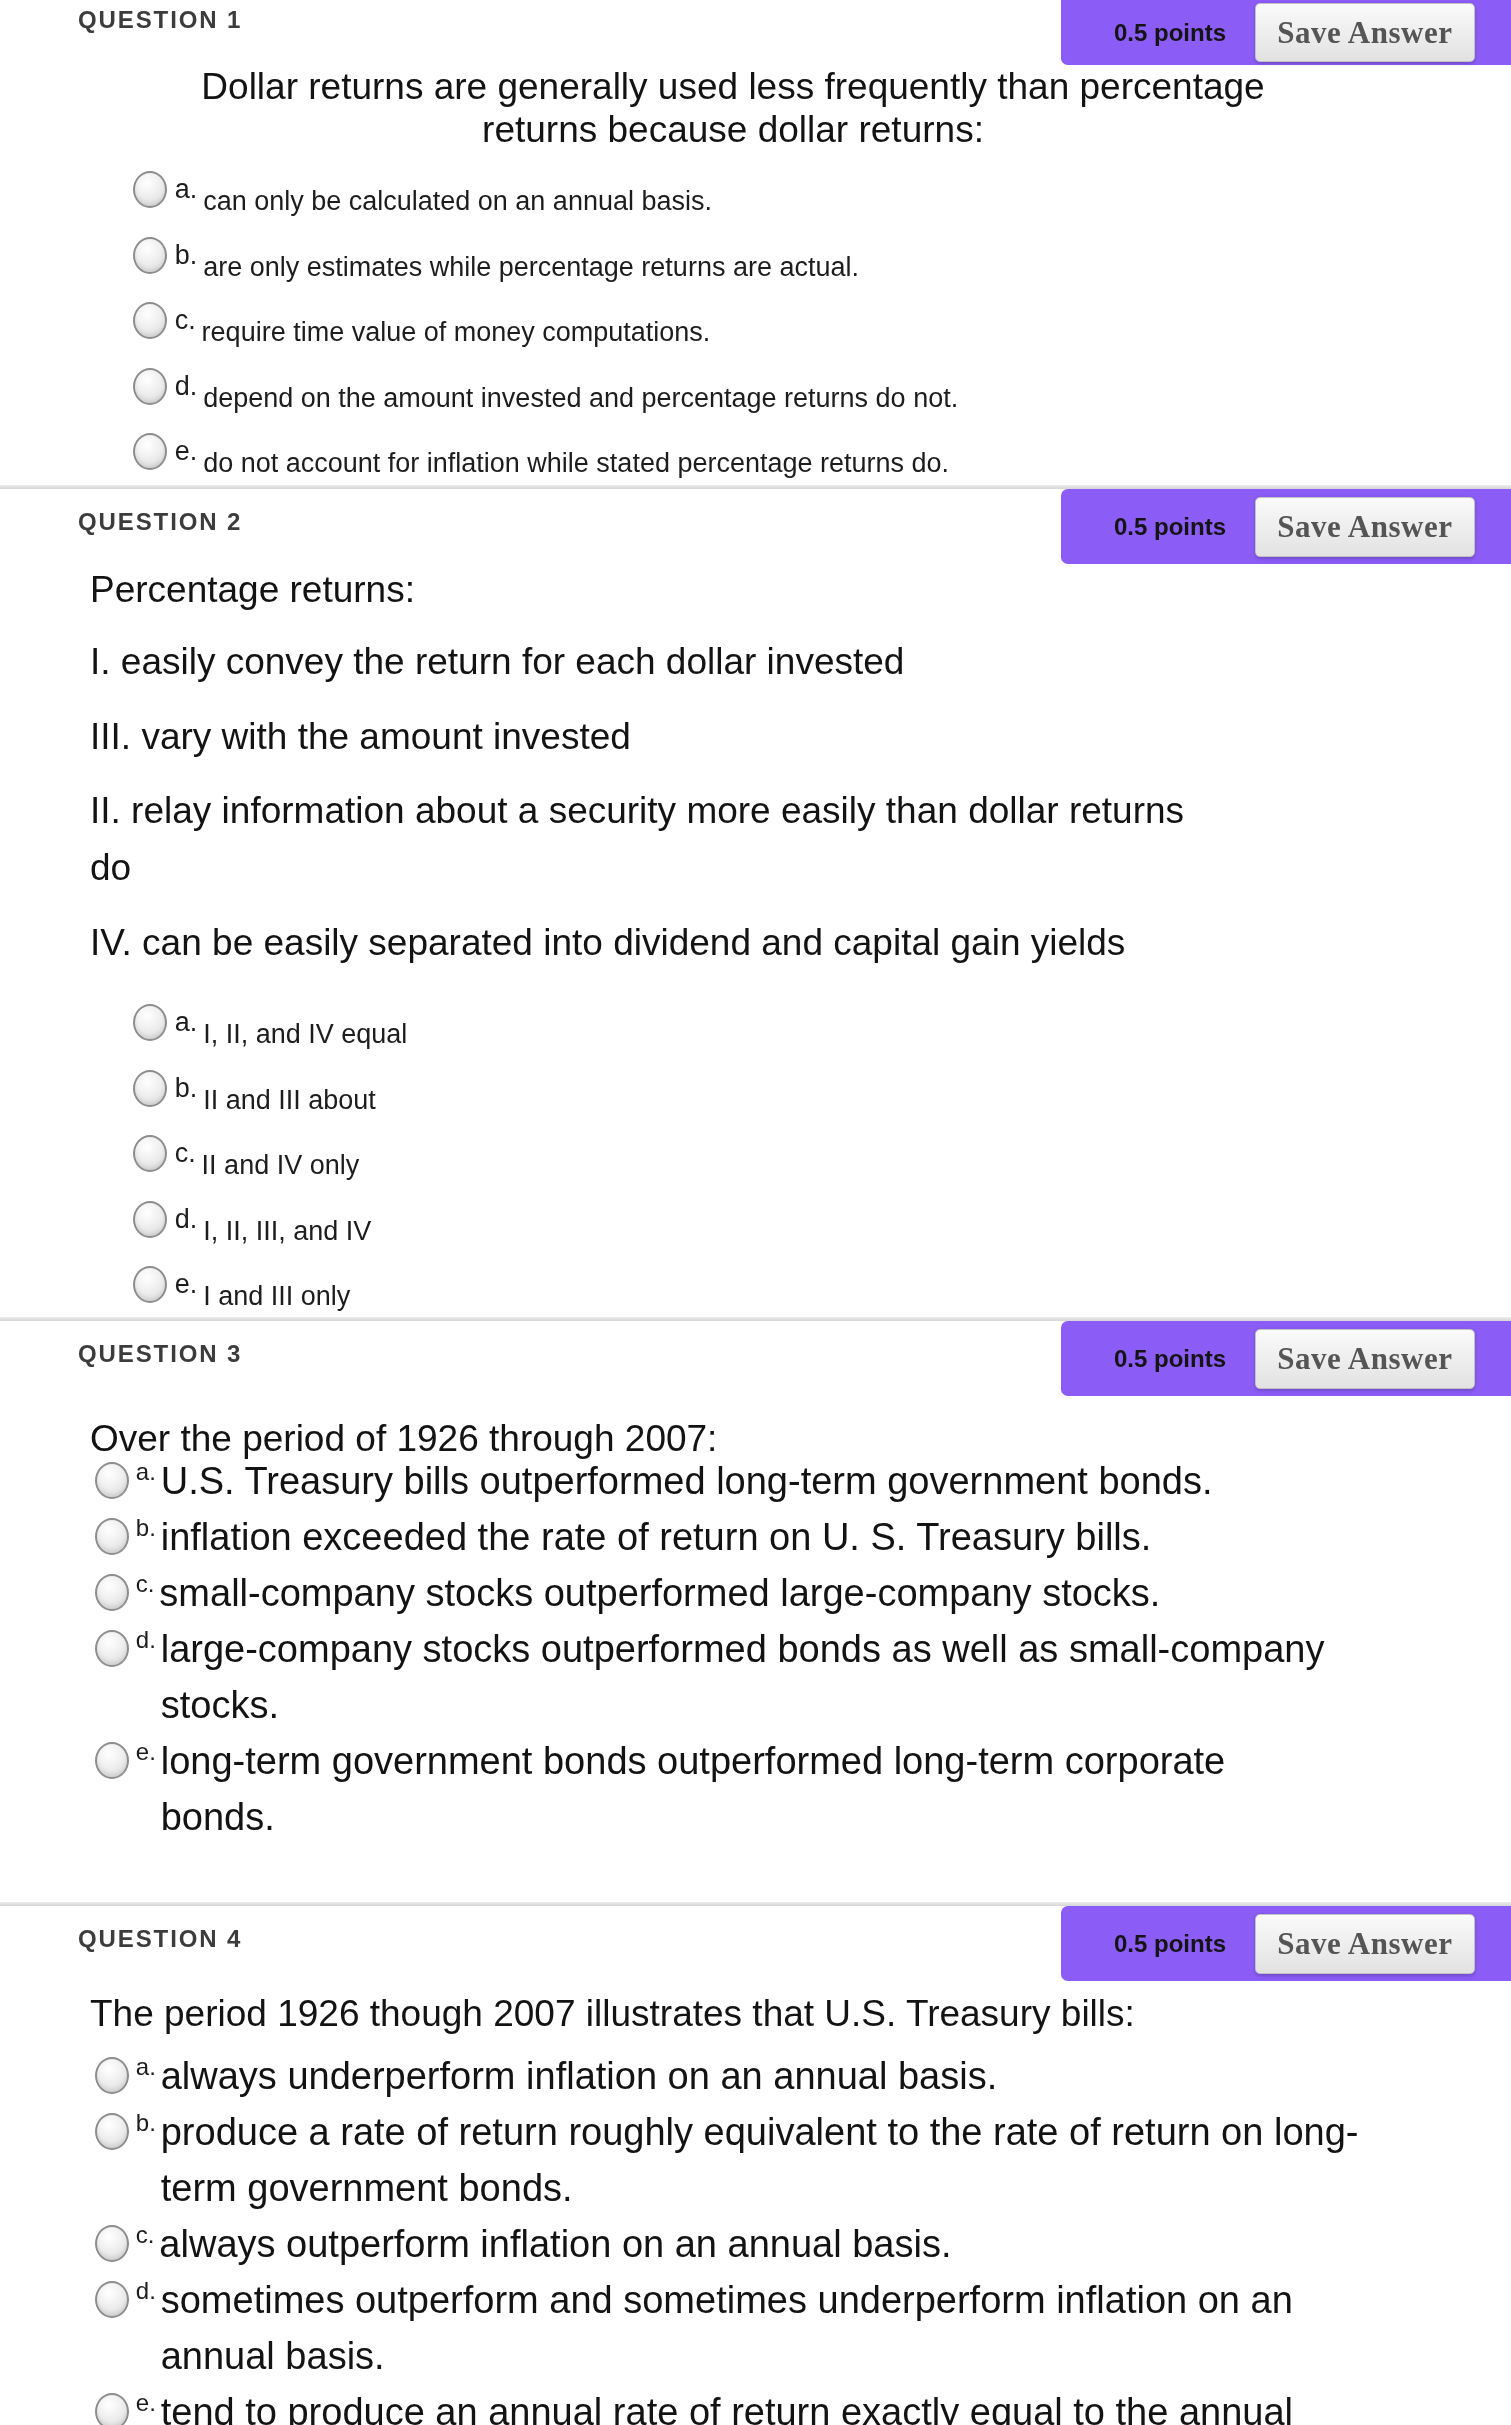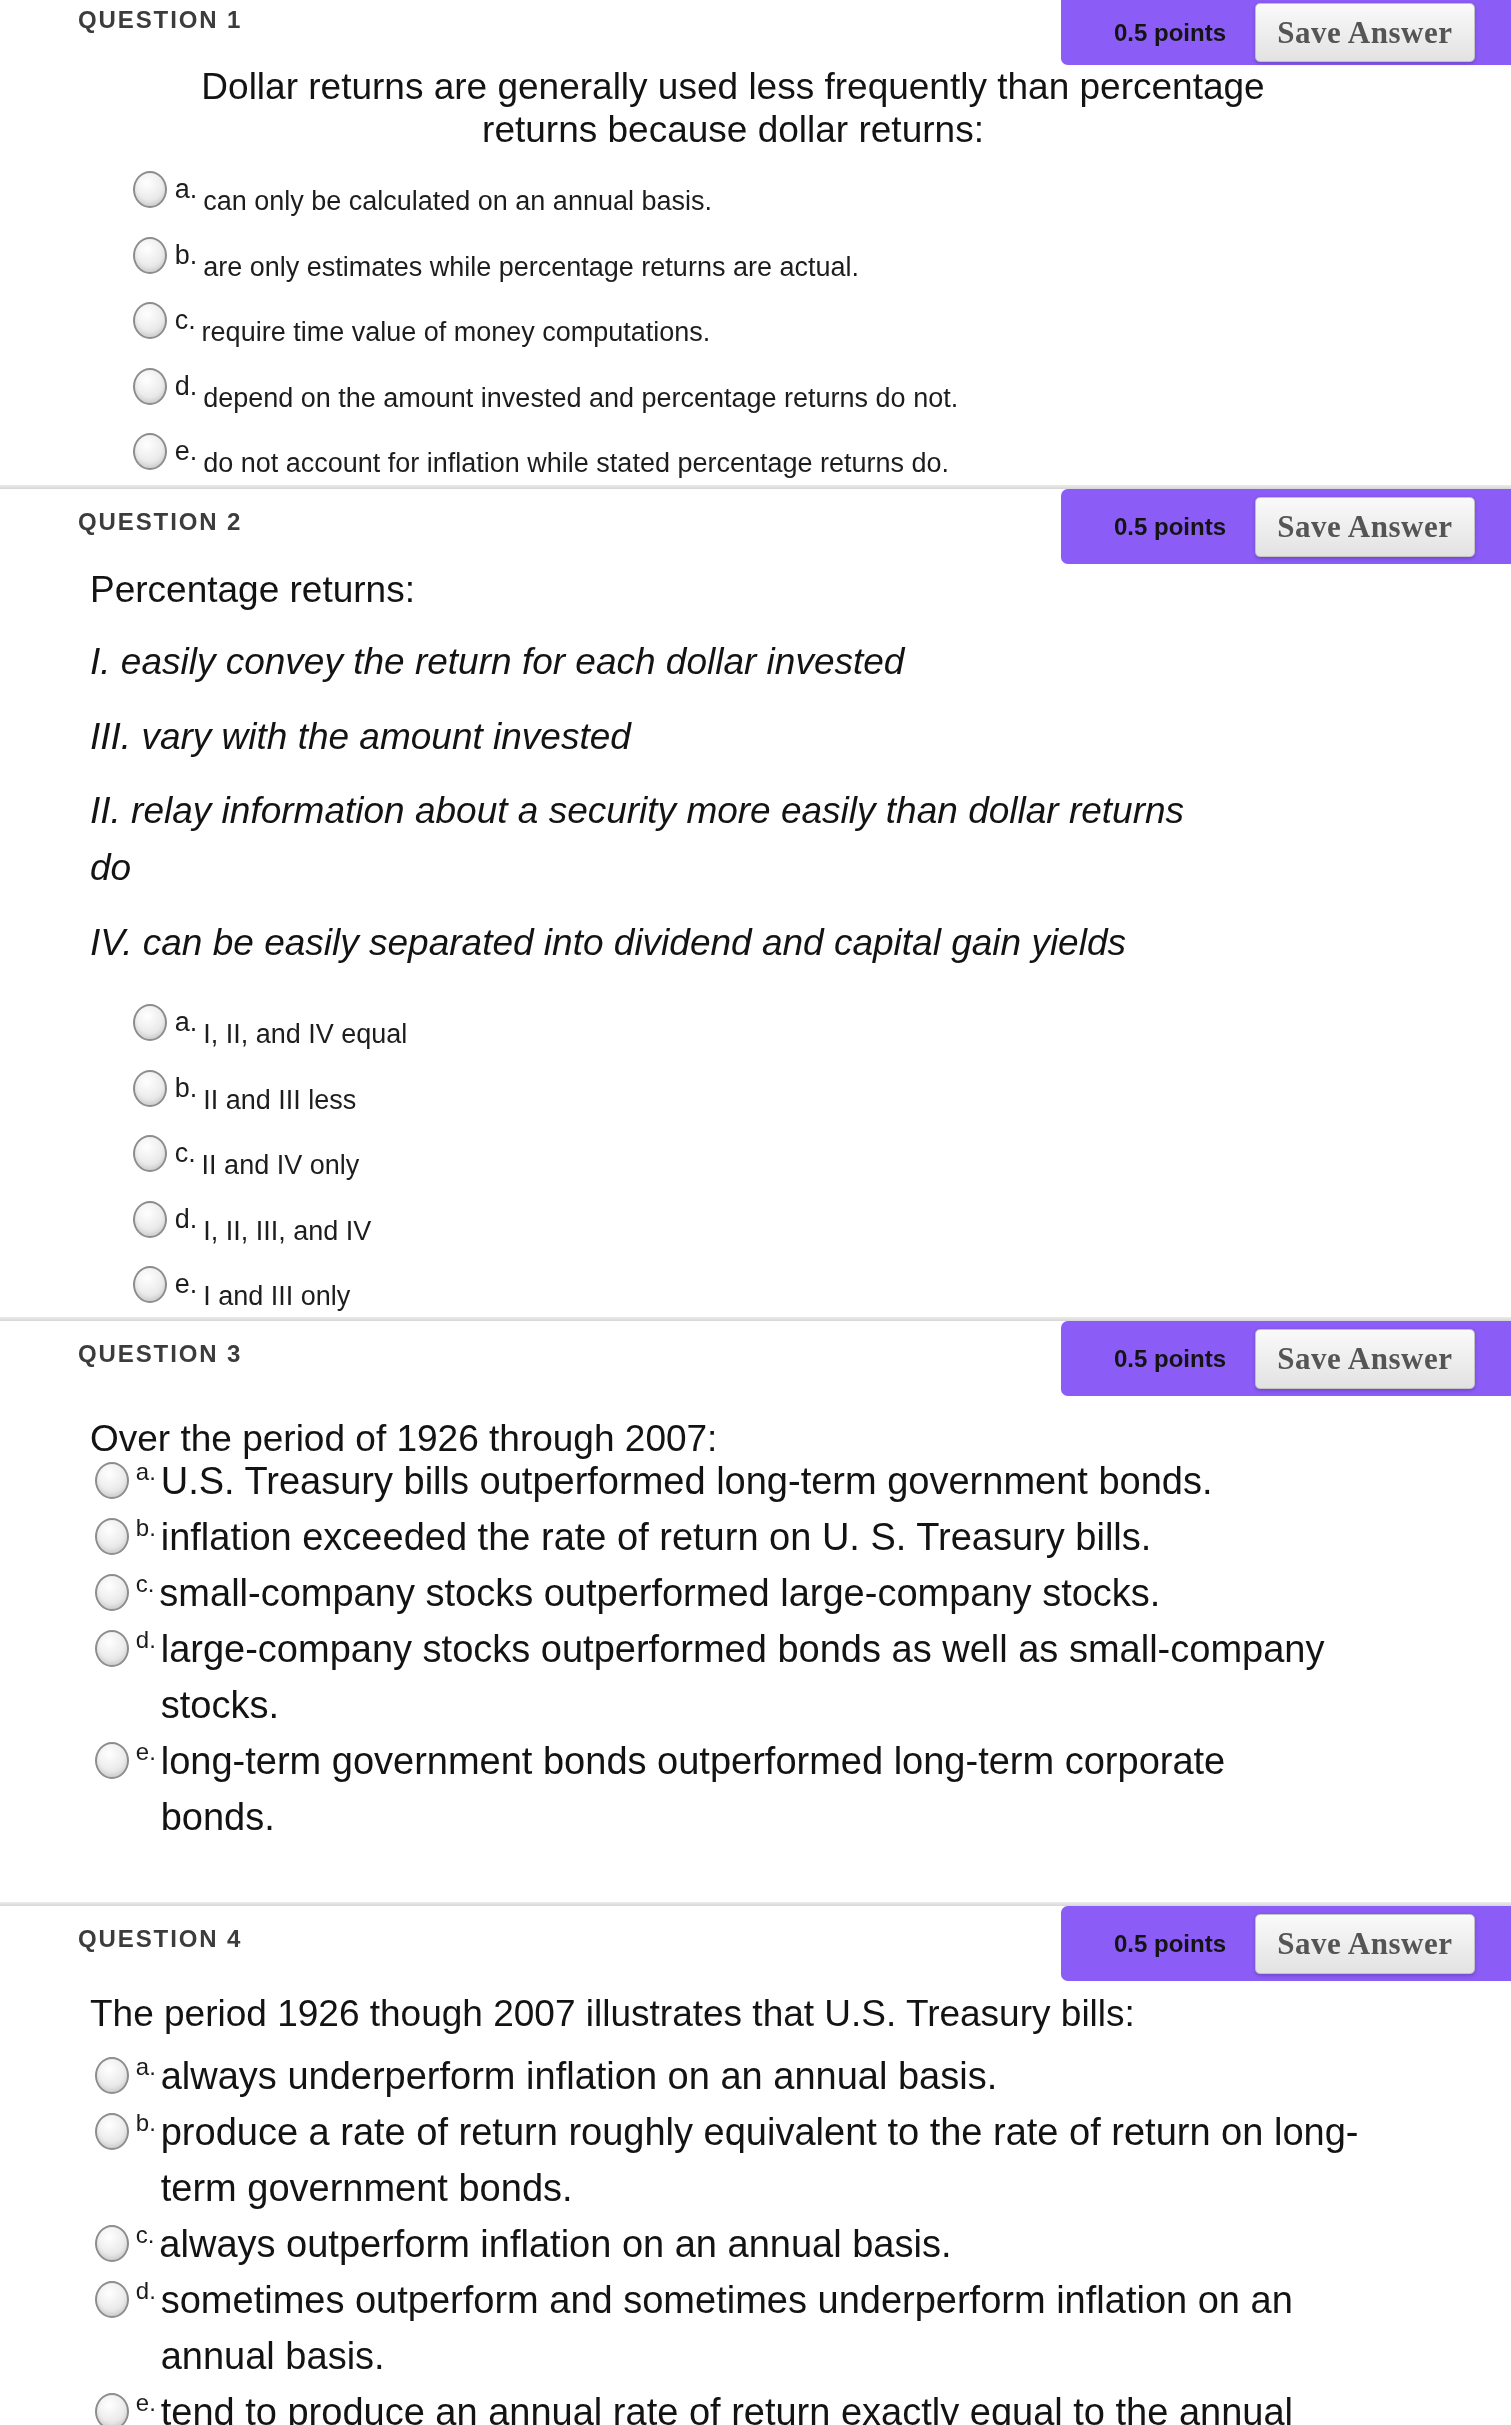--- a/index.html
+++ b/index.html
@@ -36,21 +36,21 @@
   #q1 .q-header{top:5.8px;}
   #q2 .q-header,#q3 .q-header,#q4 .q-header{top:23px;}
   .q-text{
     position:absolute;left:90px;width:1286px;
     font-size:37px;line-height:43px;color:#131313;white-space:pre-line;
   }
   #q1 .q-text{top:65px;text-align:center;}
   #q2 .q-text{top:83px;width:1358px;}
   #q3 .q-text{top:80px;width:1358px;margin-top:20px;}
   #q4 .q-text{top:90px;width:1368px;}
-  .statements{position:absolute;left:90px;top:148px;width:1358px;font-style:italic;}
+  .statements{position:absolute;left:90px;top:148px;width:1358px;}
   .statements p{margin:0 0 17.5px 0;font-size:37px;line-height:57px;color:#131313;white-space:pre-line;}
   .options{position:absolute;}
   #q1 .options{left:133px;top:171px;}
   #q2 .options{left:133px;top:519px;}
   #q3 .options{left:95px;top:136px;}
   #q4 .options{left:95px;top:146px;}
   .option{display:flex;align-items:flex-start;cursor:pointer;}
   .small-opts .option{margin-bottom:16.5px;}
   .big-opts .option{margin-bottom:0;}
   .radio{
@@ -125,21 +125,21 @@
   </div>
   <div class="options small-opts">
     <div class="option">
       <span class="radio"></span>
       <span class="letter">a.</span>
       <span class="otext">I, II, and IV equal</span>
     </div>
     <div class="option">
       <span class="radio"></span>
       <span class="letter">b.</span>
-      <span class="otext">II and III less</span>
+      <span class="otext">II and III about</span>
     </div>
     <div class="option">
       <span class="radio"></span>
       <span class="letter">c.</span>
       <span class="otext">II and IV only</span>
     </div>
     <div class="option">
       <span class="radio"></span>
       <span class="letter">d.</span>
       <span class="otext">I, II, III, and IV</span>

